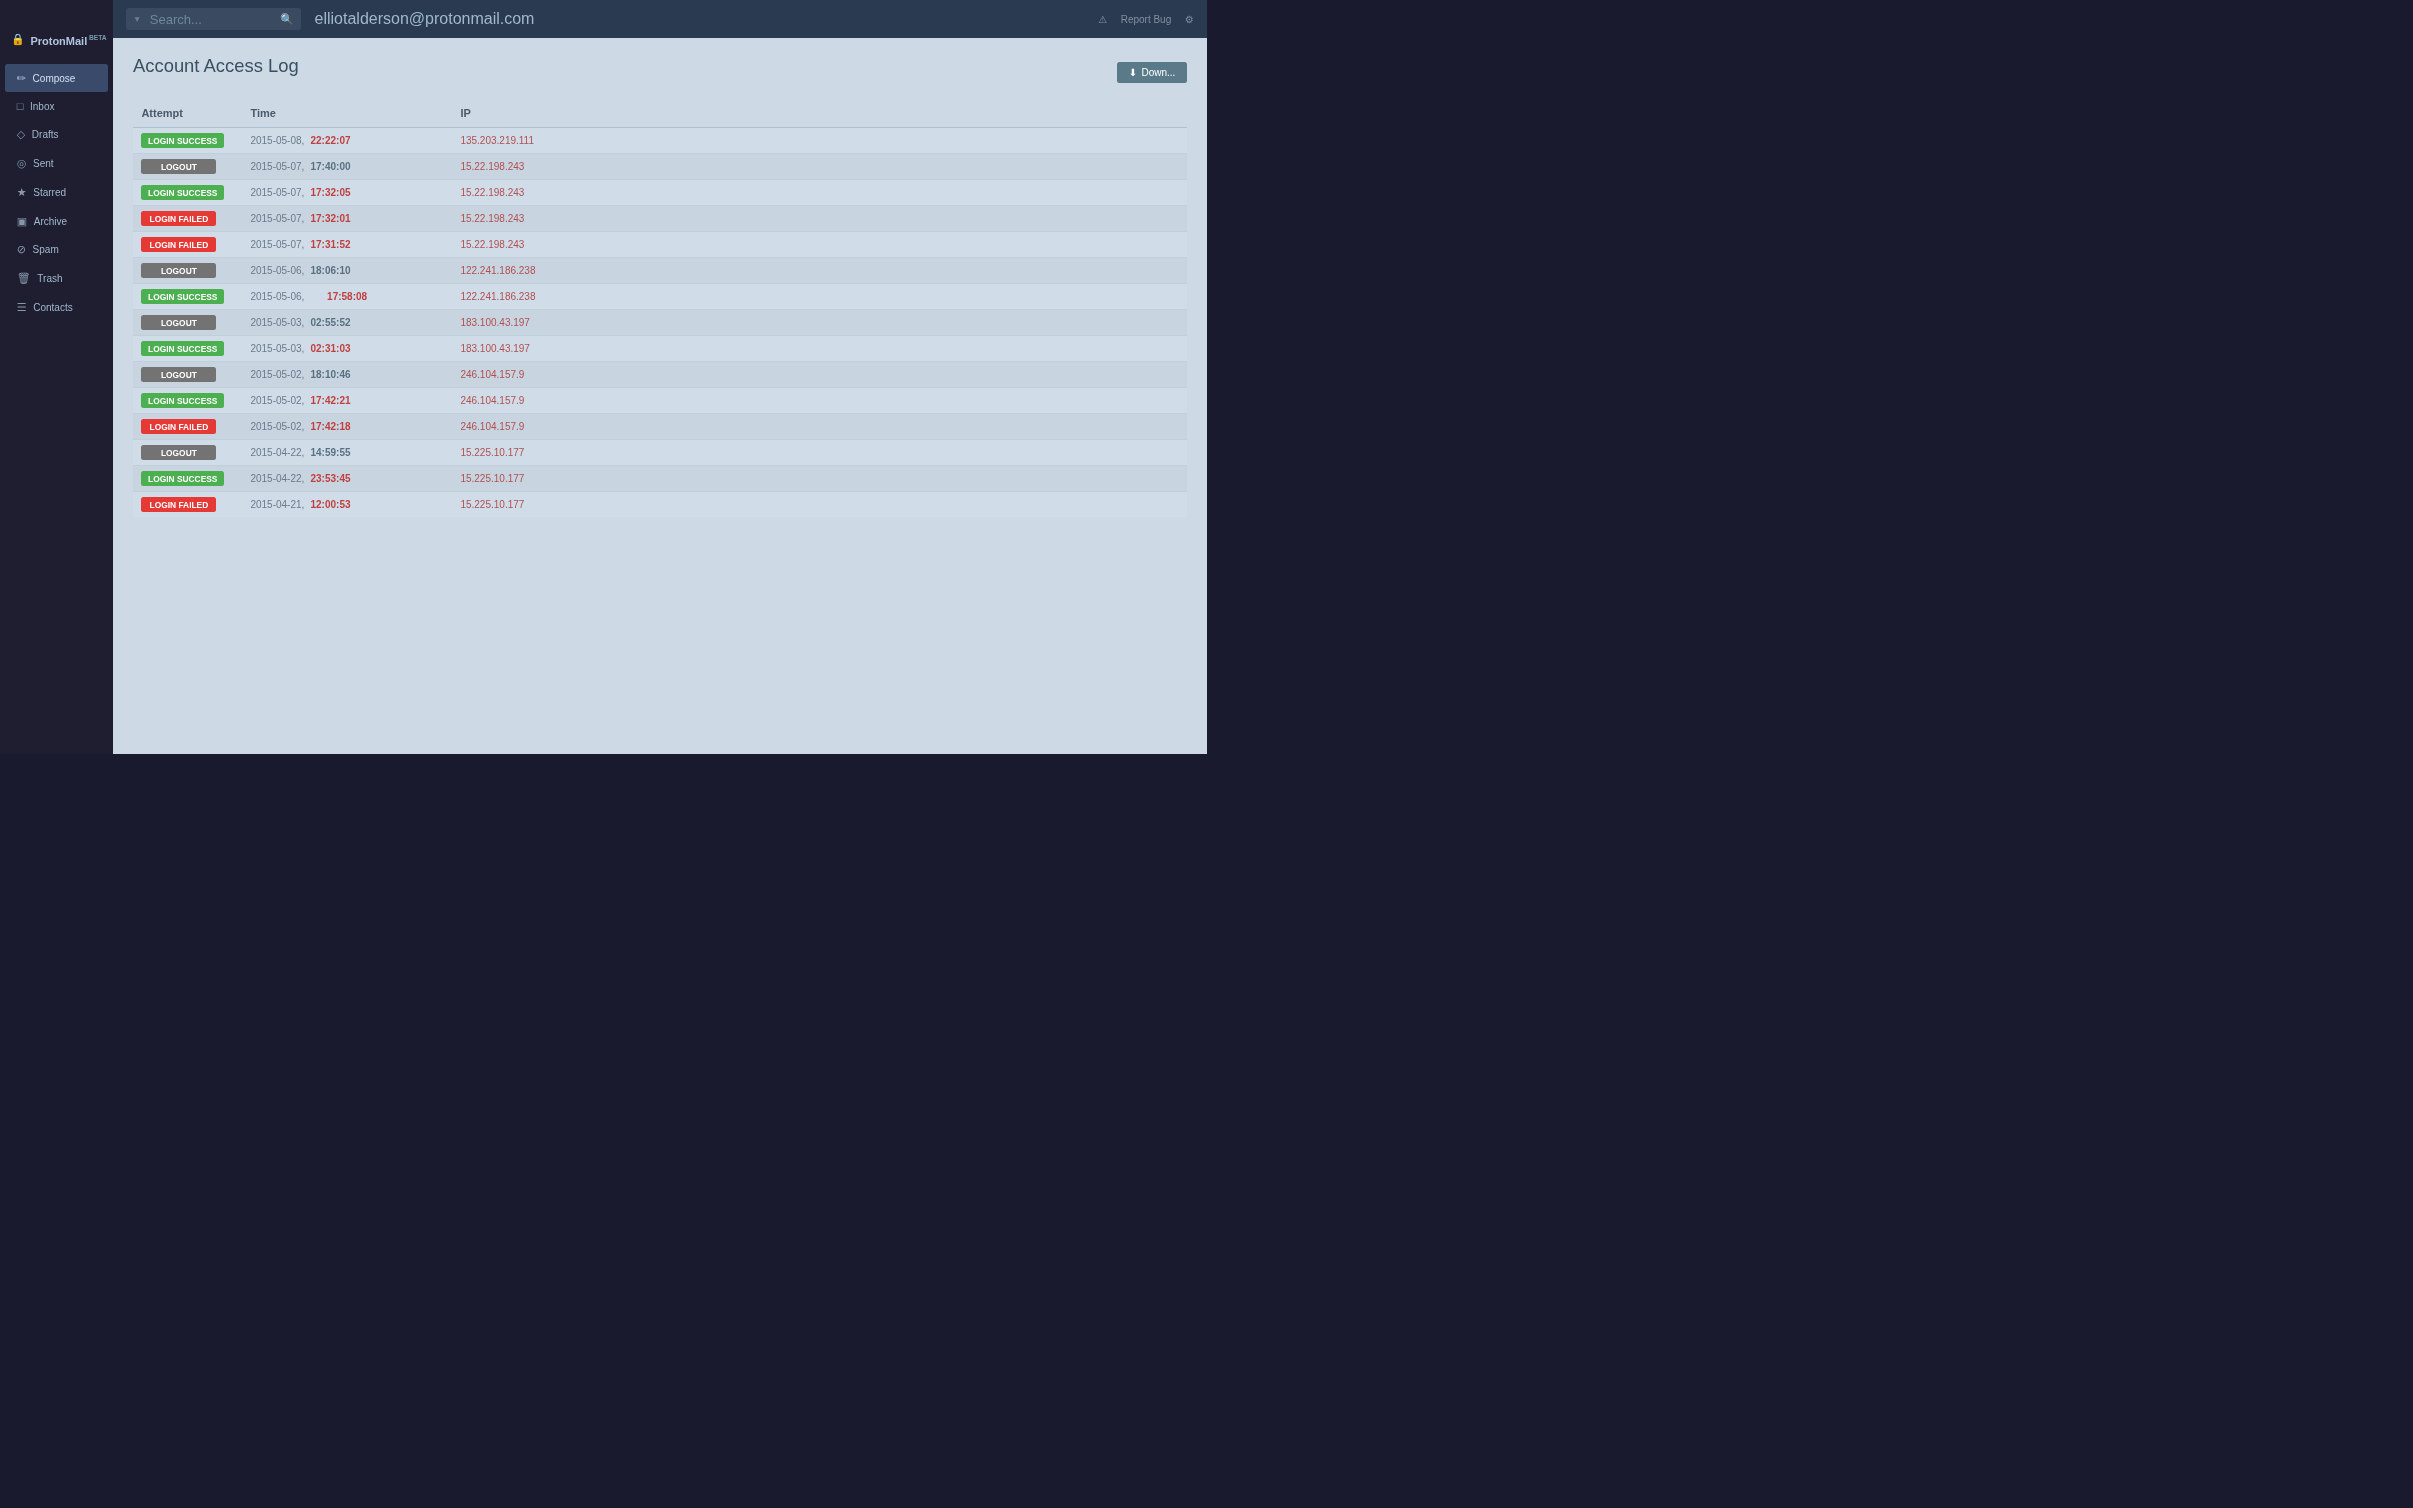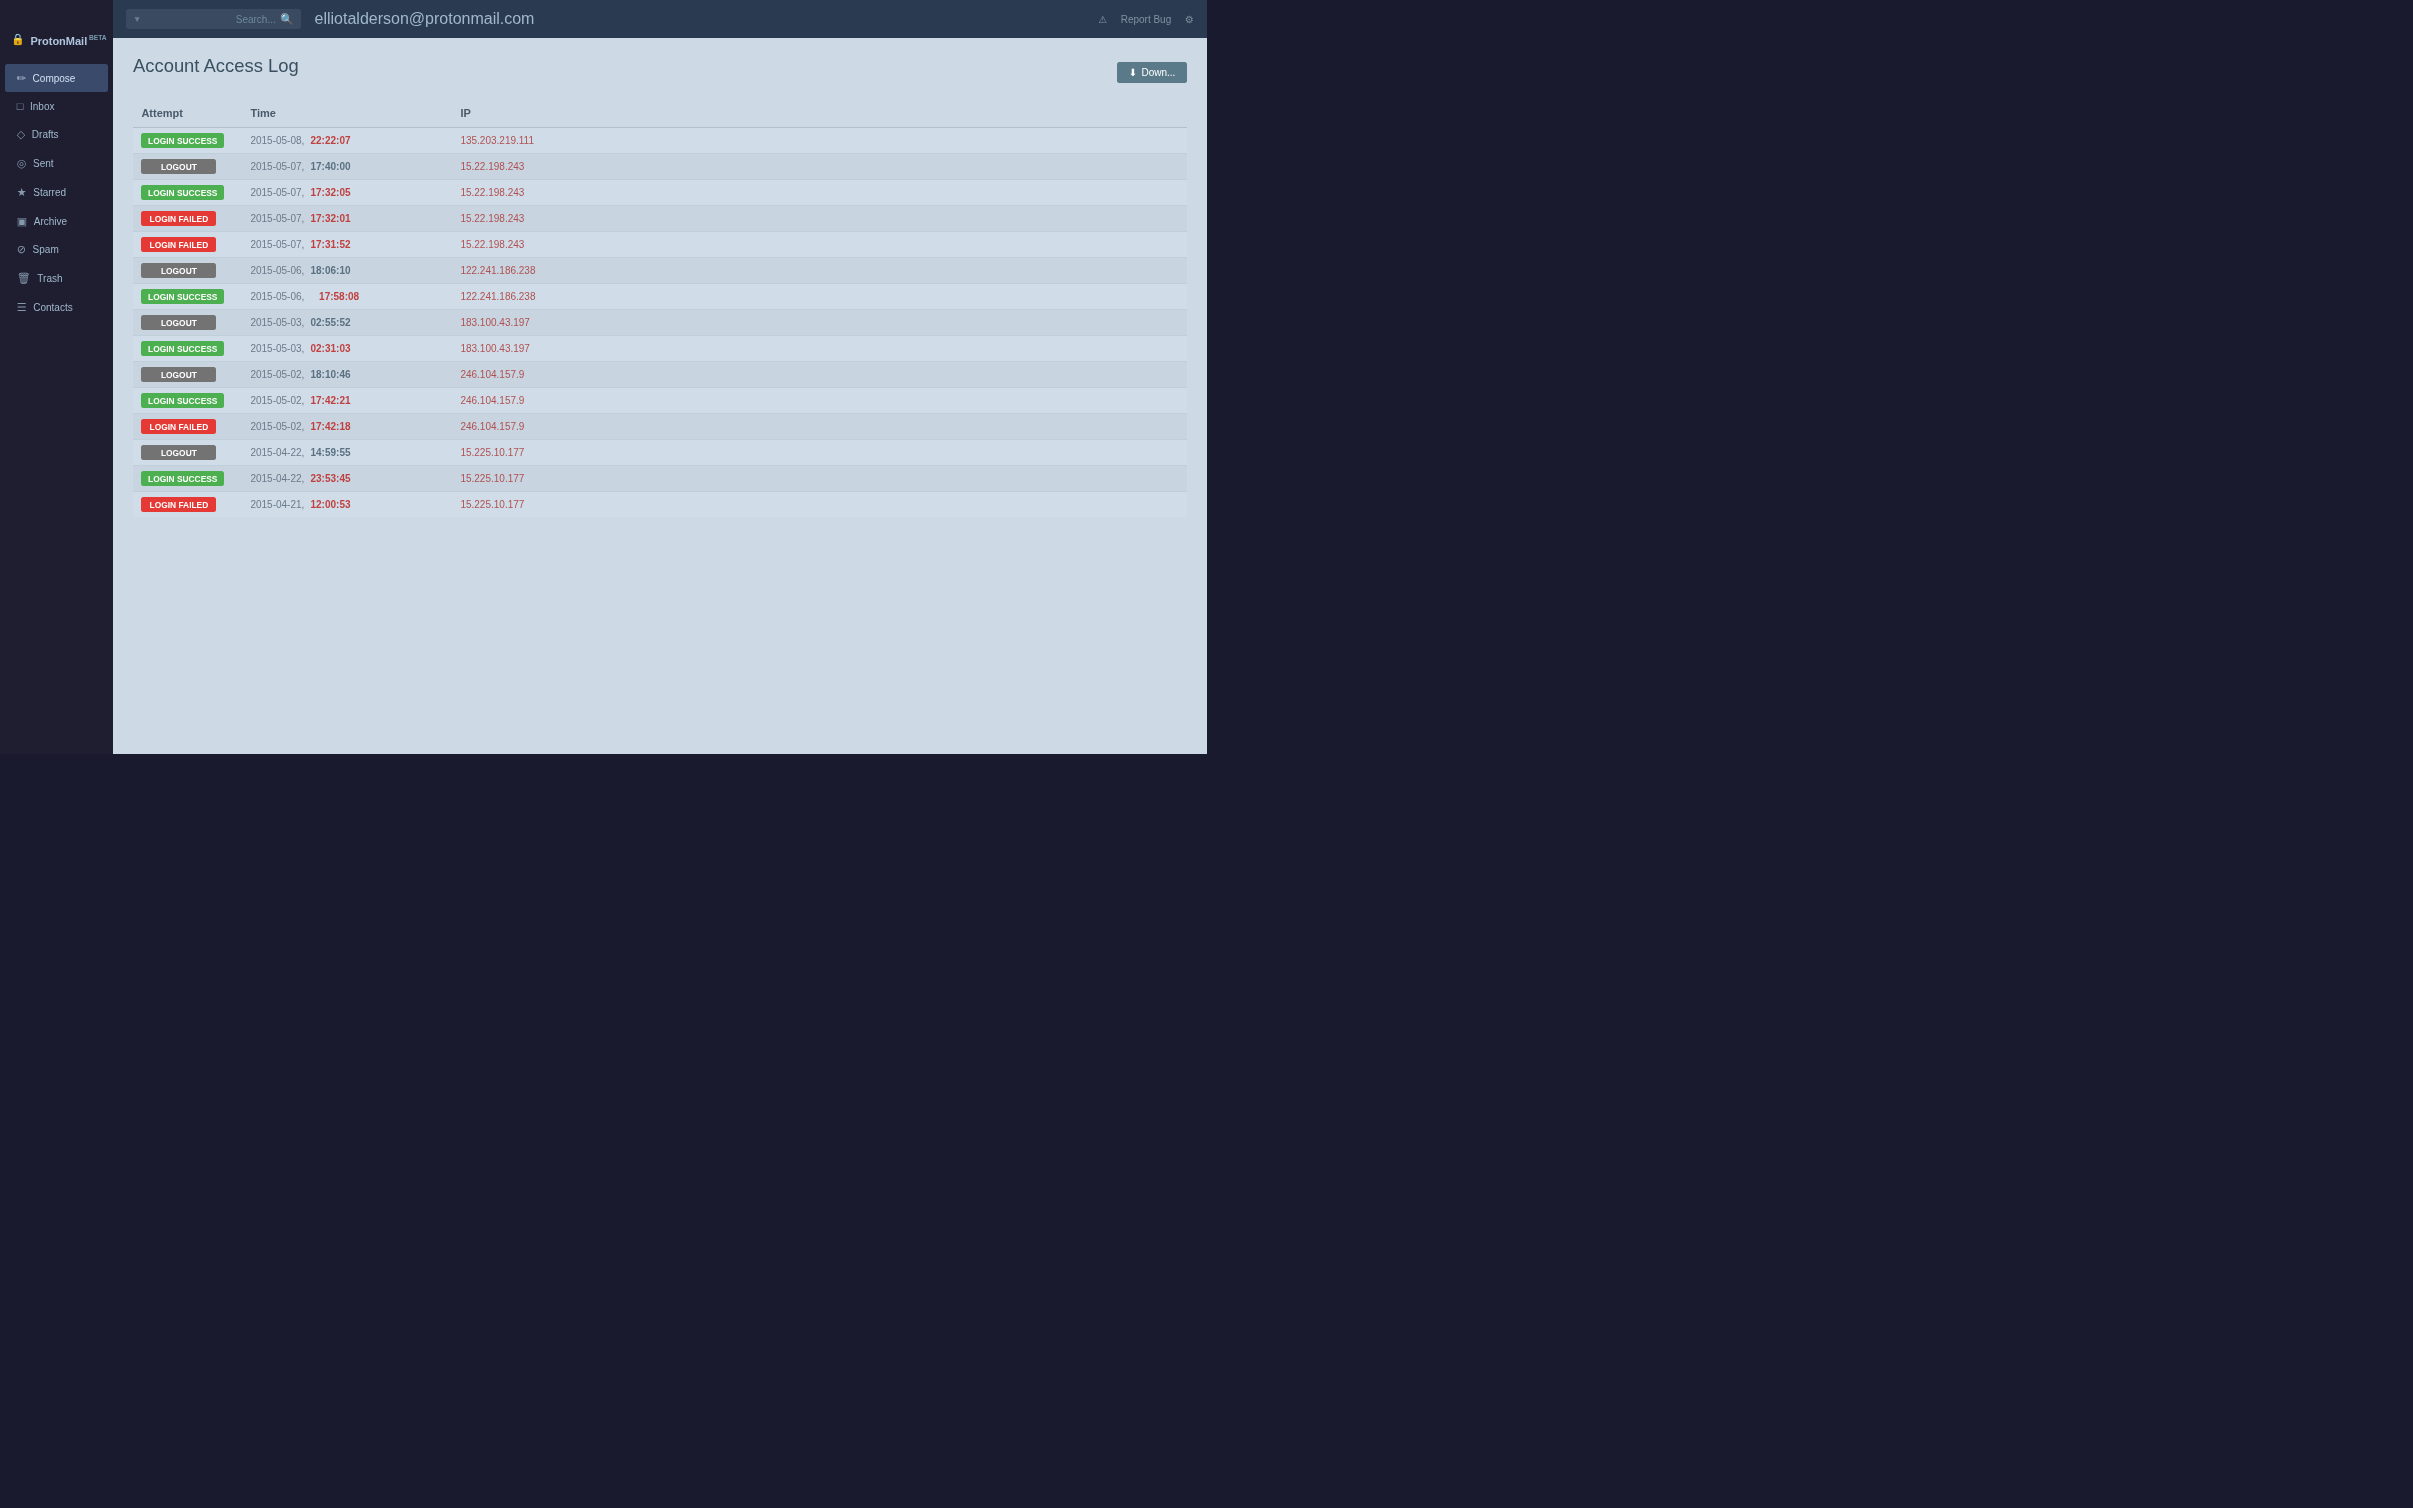--- a/index.html
+++ b/index.html
@@ -81,23 +81,22 @@
       border-radius: 2.5px;
       padding: 3.4px 6.7px;
       gap: 5px;
       min-width: 168px;
     }
     .search-input {
       background: transparent;
       border: none;
       outline: none;
       color: #a0b8cc;
-      font-size: 10px;
+      font-size: 13px;
       width: 126px;
-      text-align: right;
     }
     .search-input::placeholder { color: #6a8a9a; }
     .search-icon { color: #7090a0; font-size: 11px; }
     .dropdown-arrow { color: #6a8090; font-size: 8.4px; margin-right: 3.4px; }
     .email-display {
       margin-left: 6.7px;
       color: #a0b8cc;
       font-size: 16px;
     }
     .header-right {
@@ -350,21 +349,21 @@
       <span style="color:#5a7080; font-weight:bold; margin-left:3.4px;">18:06:10</span>
     </td>
     <td style="color:#b05050;">122.241.186.238</td>
   </tr>
           <tr style="background: rgb(208, 221, 232);">
     <td>
       <span class="badge badge-success">LOGIN SUCCESS</span>
     </td>
     <td>
       <span class="date-part">2015-05-06,</span>
-      <span style="color:#c04040; font-weight:bold; margin-left:12px;">17:58:08</span>
+      <span style="color:#c04040; font-weight:bold; margin-left:20px;">17:58:08</span>
     </td>
     <td style="color:#b05050;">122.241.186.238</td>
   </tr>
           <tr style="background: rgb(200, 213, 224);">
     <td>
       <span class="badge badge-logout">LOGOUT</span>
     </td>
     <td>
       <span class="date-part">2015-05-03,</span>
       <span style="color:#5a7080; font-weight:bold; margin-left:3.4px;">02:55:52</span>

